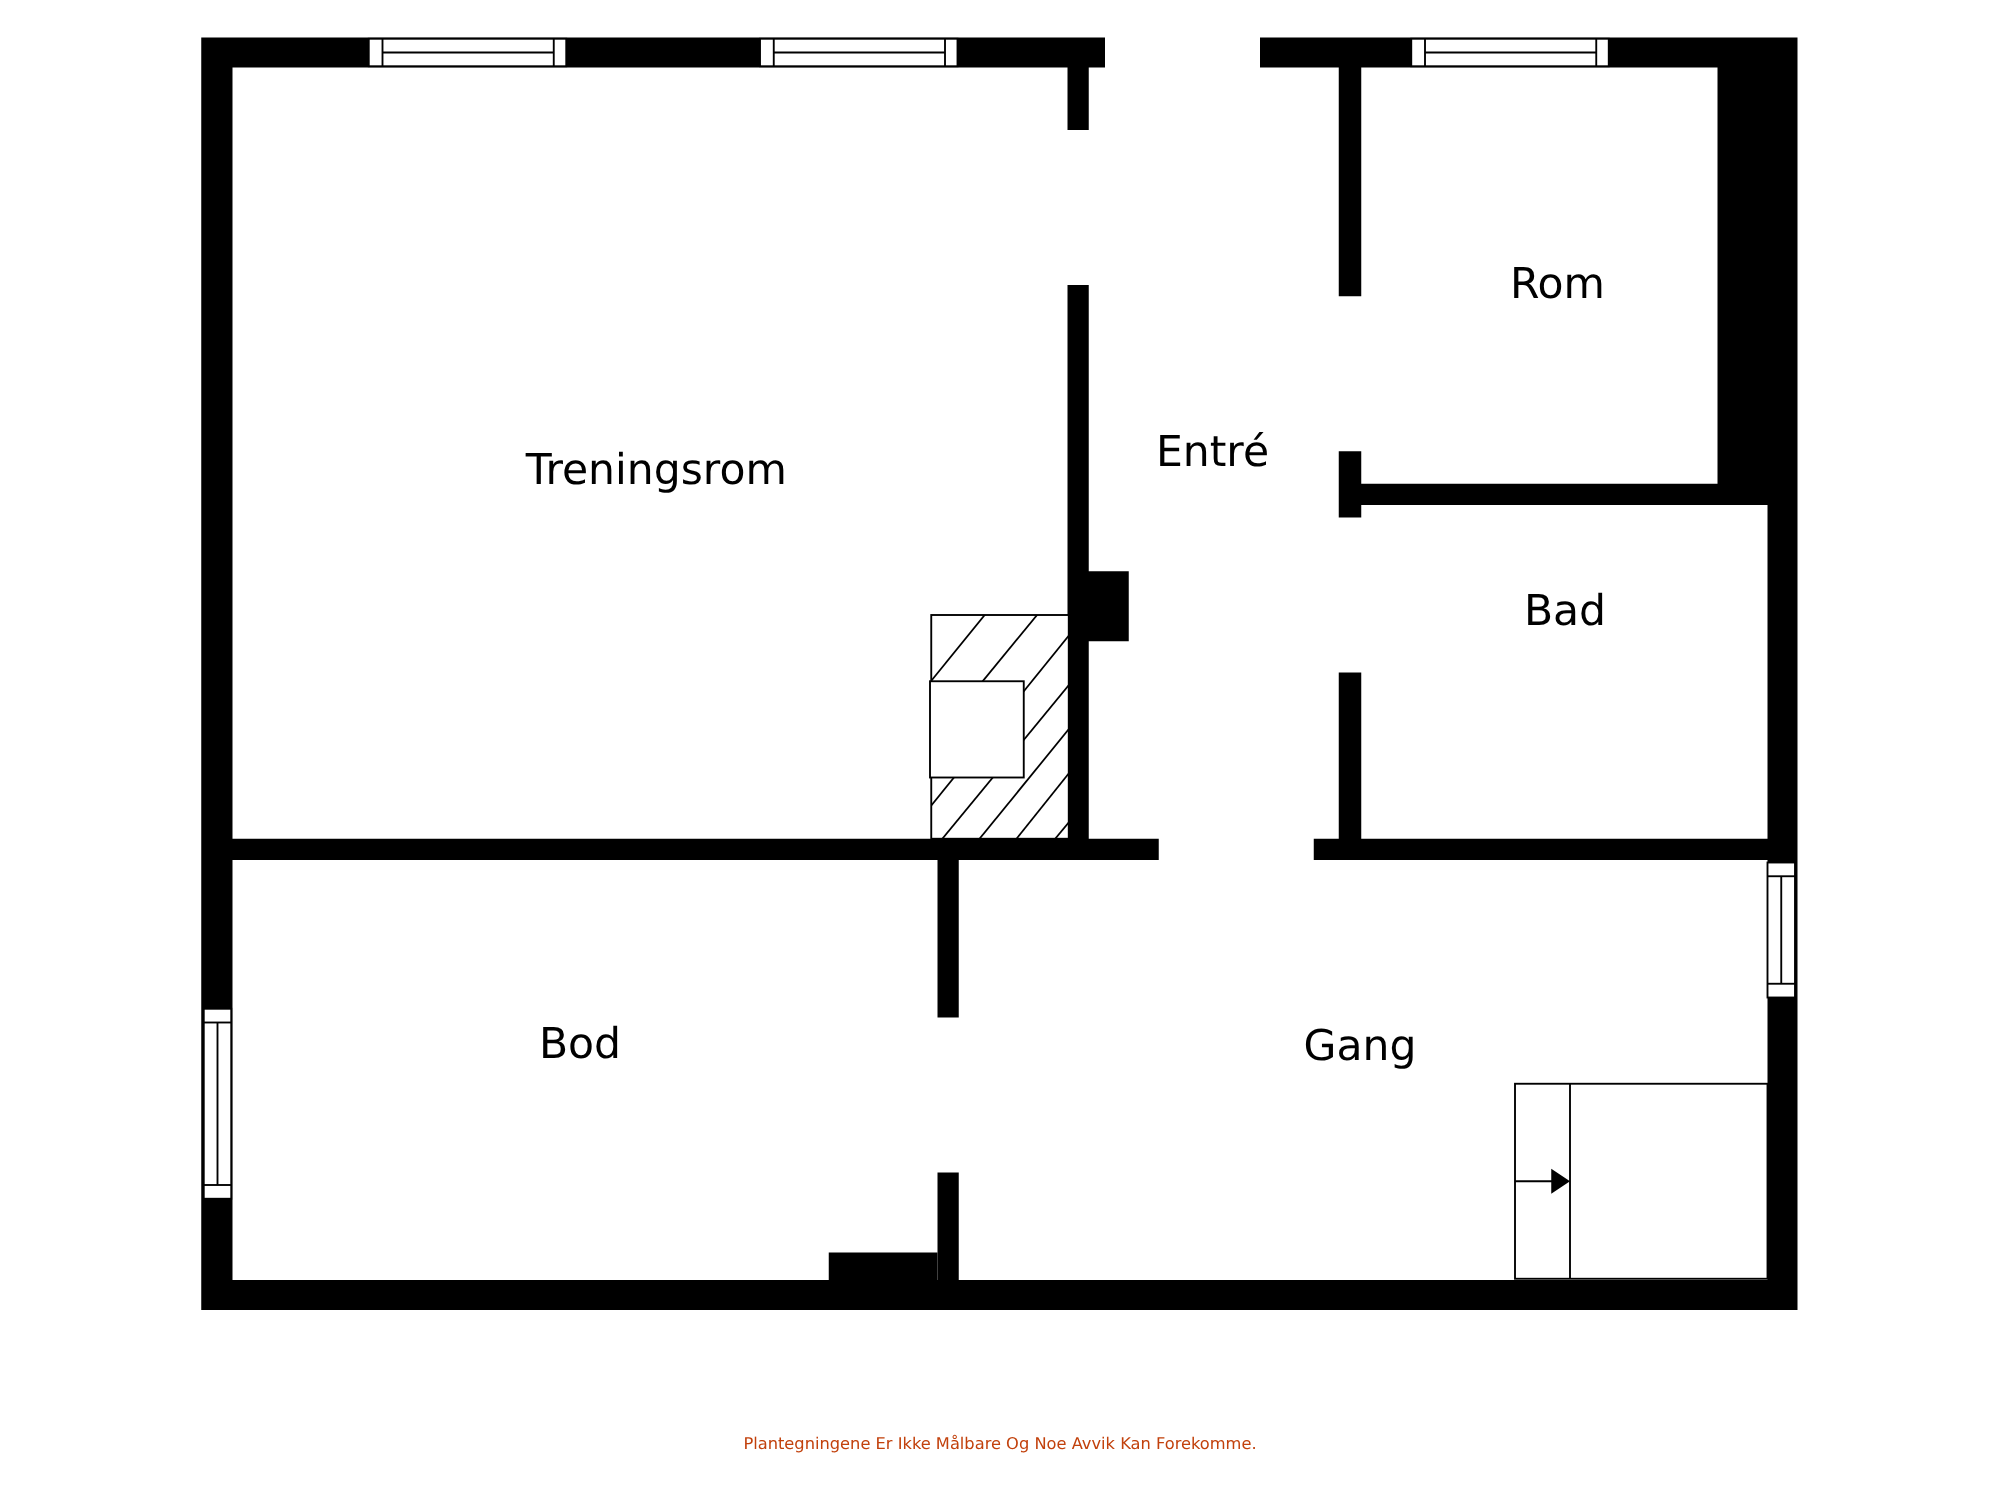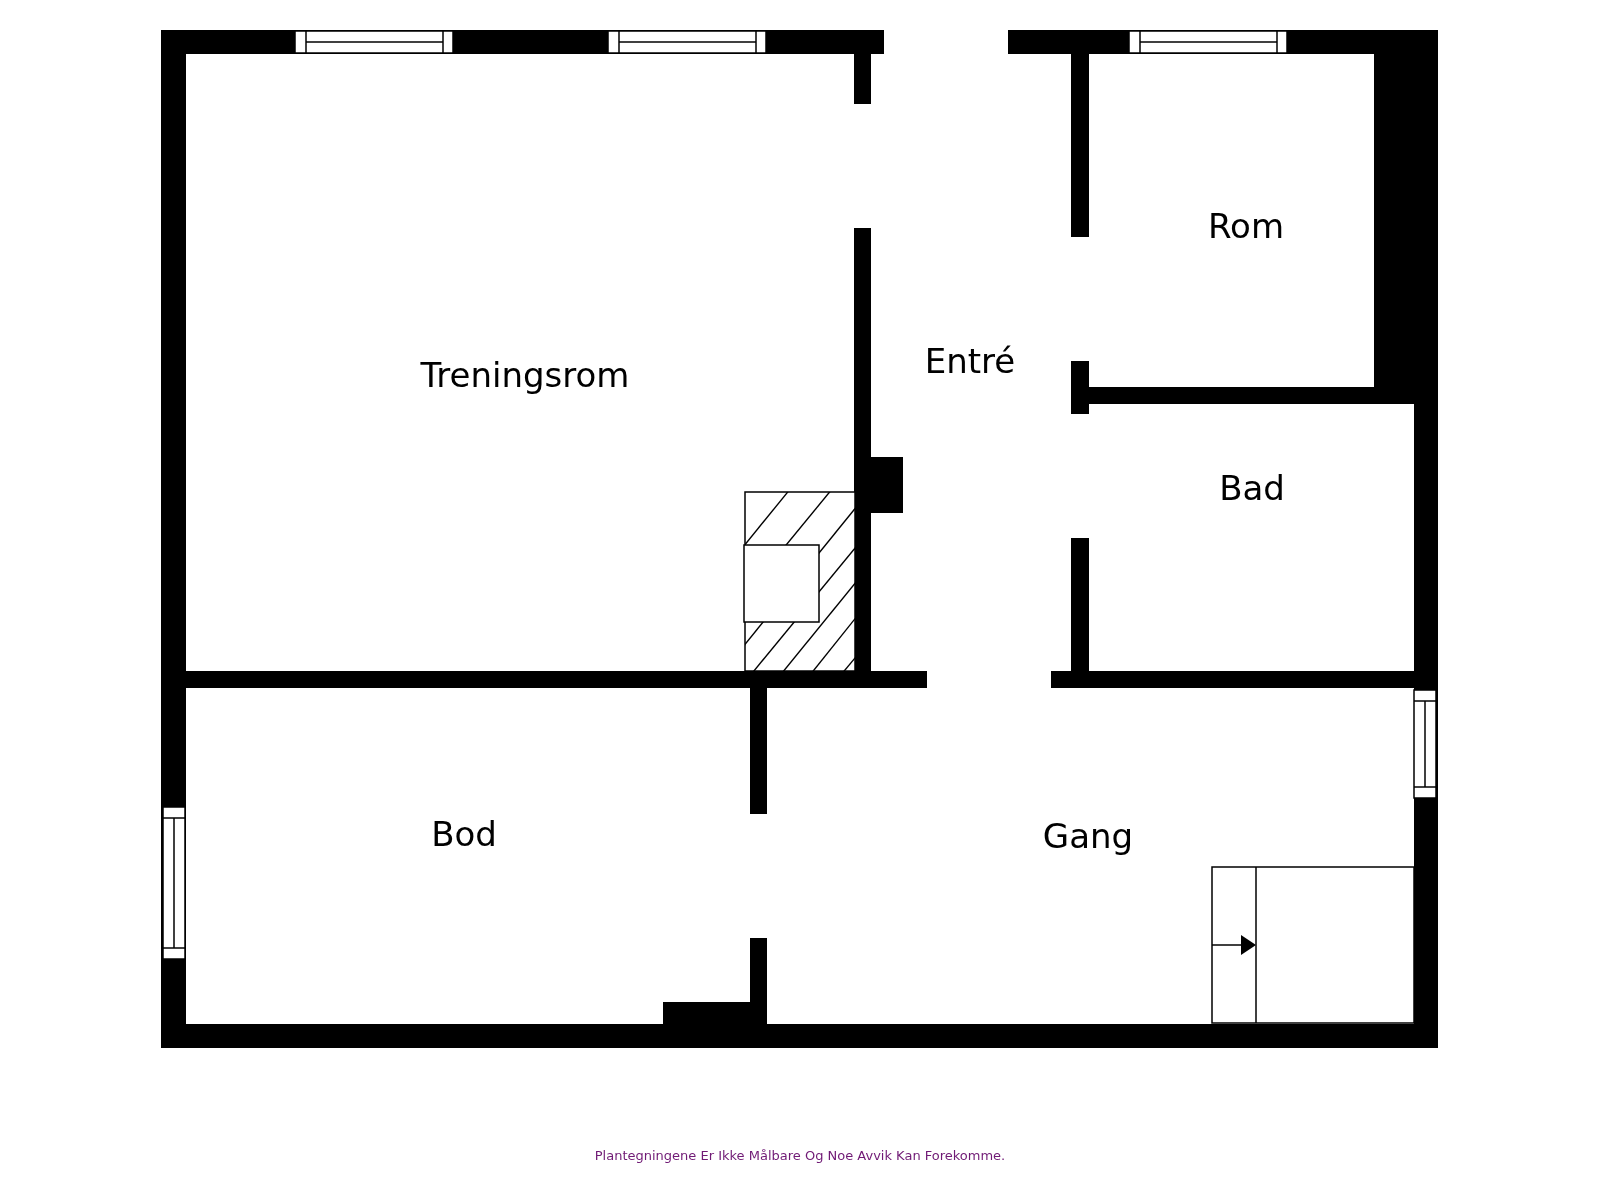--- a/index.html
+++ b/index.html
@@ -6,21 +6,21 @@
   body { width: 1600px; height: 1200px; position: relative; overflow: hidden;
          font-family: "DejaVu Sans", sans-serif; }
   #plan { position: absolute; left: 0; top: 0; width: 1600px; height: 1200px; }
   .wall { fill: #000000; }
   .floor { fill: #ffffff; }
   .win-frame { fill: #ffffff; stroke: #000000; stroke-width: 1.5; }
   .thin { fill: none; stroke: #000000; stroke-width: 1.5; }
   .hatch { stroke: #000000; stroke-width: 1.4; }
   .room-label { font-family: "DejaVu Sans", sans-serif; font-size: 34px; fill: #000000; }
   #footer { position: absolute; left: 0; width: 1600px; top: 1148px; text-align: center;
-            font-family: "DejaVu Sans", sans-serif; font-size: 13px; color: #701a75; }
+            font-family: "DejaVu Sans", sans-serif; font-size: 13px; color: #c2410c; }
 </style>
 </head>
 <body>
 
 <svg id="plan" viewBox="0 0 1600 1200" xmlns="http://www.w3.org/2000/svg">
 
   <g>
     <rect class="wall" x="161" y="30" width="1277" height="1018"></rect>
   </g>
 

